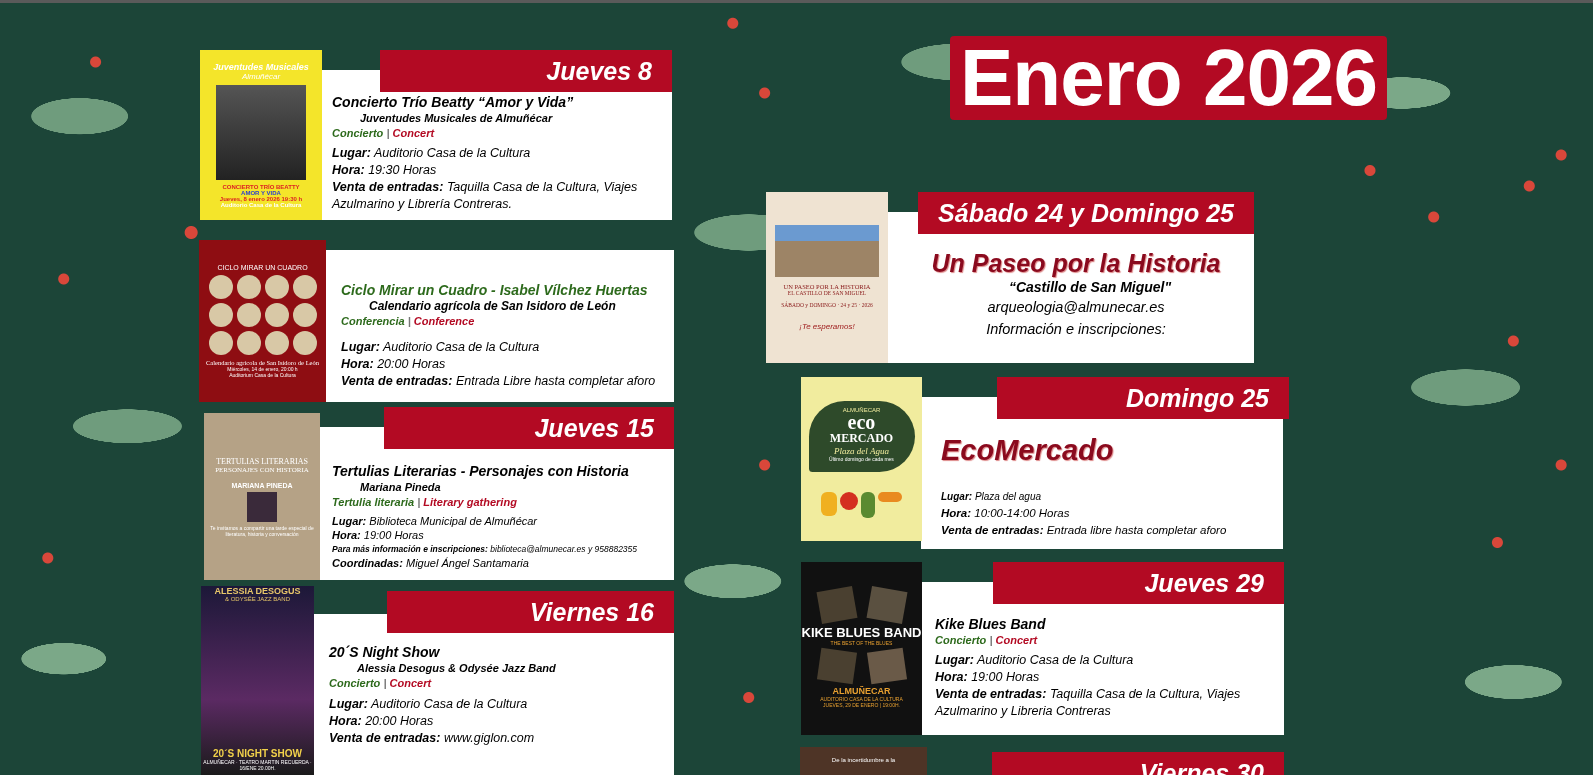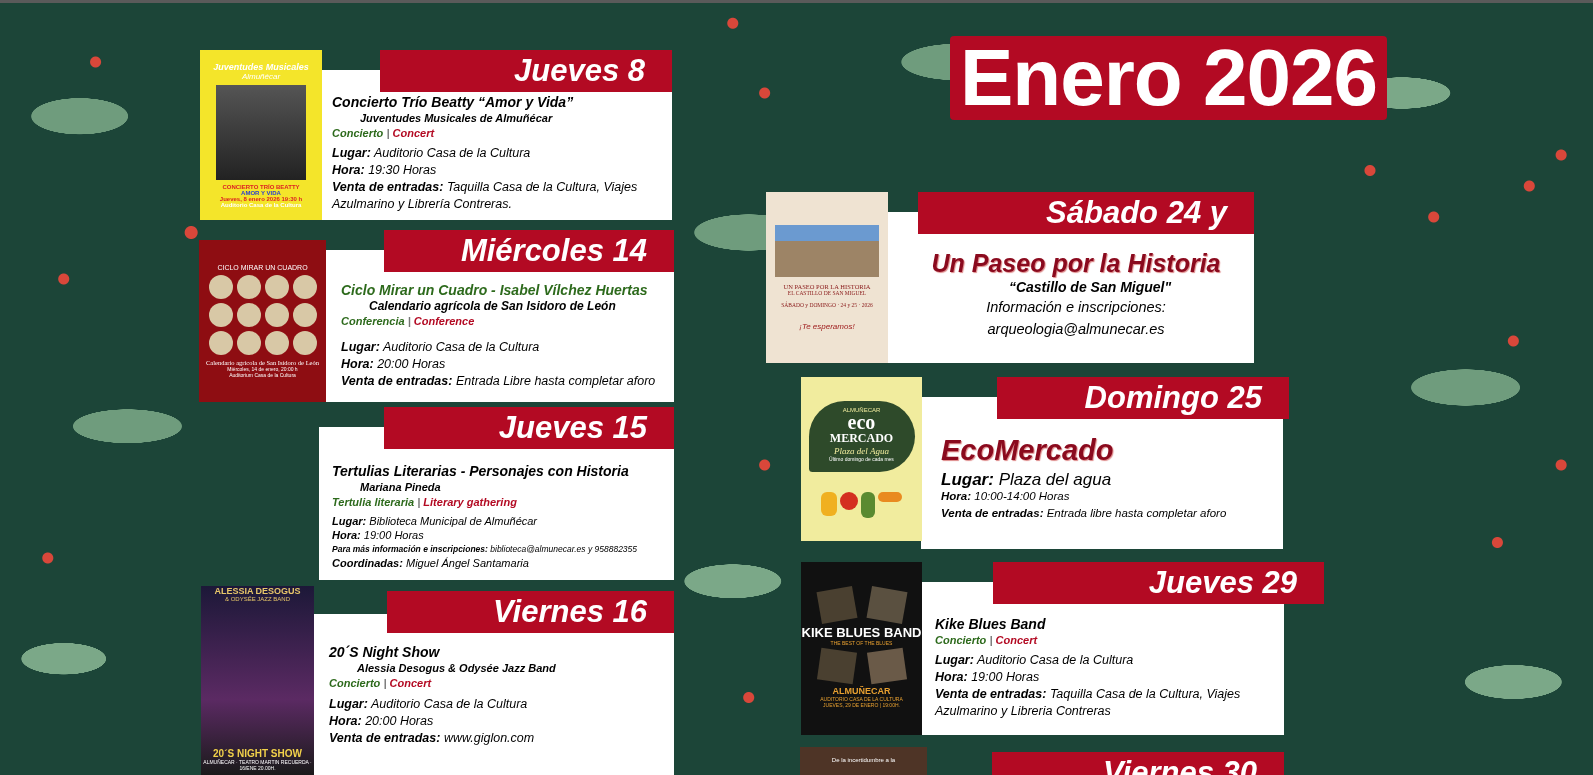--- a/index.html
+++ b/index.html
@@ -48,22 +48,22 @@
     .card .poster {
       position: absolute; left: 0; top: 0;
       display: flex; flex-direction: column; align-items: center; justify-content: center;
       overflow: hidden; font-size: 8px; text-align: center; color: #fff;
     }
     .card .panel {
       position: absolute; background: #ffffff; font-style: italic;
     }
     .card .daybar {
       position: absolute; background: #b30a23; color: #fff;
-      font-weight: bold; font-style: italic; font-size: 31px;
-      text-align: right; padding-right: 27px; line-height: 42px; height: 42px;
+      font-weight: bold; font-style: italic; font-size: 25px;
+      text-align: right; padding-right: 20px; line-height: 42px; height: 42px;
     }
     .ev-title { font-weight: bold; font-size: 14px; line-height: 17px; }
     .ev-title.green { color: #2d6a1c; }
     .ev-sub { font-weight: bold; font-size: 11px; line-height: 15px; margin-left: 28px; }
     .ev-cat { font-weight: bold; font-size: 11px; line-height: 15px; }
     .ev-cat .es { color: #2d6a1c; }
     .ev-cat .sep { color: #777; }
     .ev-cat .en { color: #b30a23; }
     .ev-line { font-size: 12.5px; line-height: 17px; }
     .ev-line.small { font-size: 10.5px; line-height: 14px; }
@@ -111,21 +111,20 @@
     <div class="ev-sub">Juventudes Musicales de Almuñécar</div>
     <div class="ev-cat"><span class="es">Concierto</span> <span class="sep">|</span> <span class="en">Concert</span></div>
     <div class="ev-line" style="margin-top:4px;"><b>Lugar:</b> <span>Auditorio Casa de la Cultura</span></div>
     <div class="ev-line"><b>Hora:</b> <span>19:30 Horas</span></div>
     <div class="ev-line"><b>Venta de entradas:</b> <span>Taquilla Casa de la Cultura, Viajes Azulmarino y Librería Contreras.</span></div>
   </div>
 </div>
 
 <div class="card" style="left:199px; top:230px; width:475px; height:172px;">
   <div class="panel" style="left:126px; top:20px; width:349px; height:152px;"></div>
-  <div class="daybar" style="left:185px; top:0; width:290px;">Miércoles 14</div>
   <div class="poster p2" style="top:10px; width:127px; height:162px;">
     <div style="font-size:7px;">CICLO MIRAR UN CUADRO</div>
     <div class="grid">
         <span></span>
         <span></span>
         <span></span>
         <span></span>
         <span></span>
         <span></span>
         <span></span>
@@ -145,20 +144,27 @@
     <div class="ev-cat"><span class="es">Conferencia</span> <span class="sep">|</span> <span class="en">Conference</span></div>
     <div class="ev-line" style="margin-top:10px;"><b>Lugar:</b> <span>Auditorio Casa de la Cultura</span></div>
     <div class="ev-line"><b>Hora:</b> <span>20:00 Horas</span></div>
     <div class="ev-line"><b>Venta de entradas:</b> <span>Entrada Libre hasta completar aforo</span></div>
   </div>
 </div>
 
 <div class="card" style="left:204px; top:407px; width:470px; height:173px;">
   <div class="panel" style="left:115px; top:20px; width:355px; height:153px;"></div>
   <div class="daybar" style="left:180px; top:0; width:290px;">Jueves 15</div>
+  <div class="poster p3" style="top:6px; width:116px; height:167px;">
+    <div style="font-size:8px;color:#fff;font-family:'Liberation Serif',serif;">TERTULIAS LITERARIAS</div>
+    <div style="font-size:7px;color:#fff;font-family:'Liberation Serif',serif;">PERSONAJES CON HISTORIA</div>
+    <div style="font-size:7px;font-weight:bold;margin-top:8px;">MARIANA PINEDA</div>
+    <div style="width:30px;height:30px;background:#3a2a3a;margin:3px 0;"></div>
+    <div style="font-size:5px;padding:0 6px;">Te invitamos a compartir una tarde especial de literatura, historia y conversación</div>
+  </div>
   <div class="panel" style="background:transparent; left:128px; top:56px; width:342px;">
     <div class="ev-title">Tertulias Literarias - Personajes con Historia</div>
     <div class="ev-sub">Mariana Pineda</div>
     <div class="ev-cat"><span class="es">Tertulia literaria</span> <span class="sep">|</span> <span class="en">Literary gathering</span></div>
     <div class="ev-line small" style="margin-top:4px;font-size:11px;"><b>Lugar:</b> <span>Biblioteca Municipal de Almuñécar</span></div>
     <div class="ev-line small" style="font-size:11px;"><b>Hora:</b> <span>19:00 Horas</span></div>
     <div class="ev-line small" style="font-size:8.5px;"><b>Para más información e inscripciones:</b> <span>biblioteca@almunecar.es y 958882355</span></div>
     <div class="ev-line small" style="font-size:11px;"><b>Coordinadas:</b> <span>Miguel Ángel Santamaria</span></div>
   </div>
 </div>
@@ -189,22 +195,22 @@
   <div class="poster p5" style="width:122px; height:171px;">
     <div style="width:104px;height:52px;background:linear-gradient(#6b9ad0 30%,#9d8466 30%);margin-bottom:6px;"></div>
     <div style="font-size:6.5px;font-family:'Liberation Serif',serif;color:#8a1a1a;">UN PASEO POR LA HISTORIA</div>
     <div style="font-size:5.5px;font-family:'Liberation Serif',serif;color:#8a1a1a;">EL CASTILLO DE SAN MIGUEL</div>
     <div style="font-size:5.5px;font-family:'Liberation Serif',serif;color:#8a1a1a;margin-top:6px;">SÁBADO y DOMINGO · 24 y 25 · 2026</div>
     <div style="font-size:8px;font-style:italic;color:#a02020;margin-top:14px;">¡Te esperamos!</div>
   </div>
   <div class="panel center" style="background:transparent; left:140px; top:56px; width:340px;">
     <div class="big-red">Un Paseo por la Historia</div>
     <div class="ev-sub" style="font-size:14px;line-height:18px;">“Castillo de San Miguel"</div>
+    <div class="ev-line" style="font-size:14.5px;line-height:22px;">arqueologia@almunecar.es</div>
     <div class="ev-line" style="font-size:14.5px;line-height:22px;">Información e inscripciones:</div>
-    <div class="ev-line" style="font-size:14.5px;line-height:22px;">arqueologia@almunecar.es</div>
   </div>
 </div>
 
 <div class="card" style="left:801px; top:377px; width:482px; height:172px;">
   <div class="panel" style="left:120px; top:20px; width:362px; height:152px;"></div>
   <div class="daybar" style="left:190px; top:0; width:292px;margin-left:6px;">Domingo 25</div>
   <div class="poster p6" style="width:121px; height:164px;">
     <div style="background:#2e4a2a;border-radius:40px 40px 40px 4px;width:106px;padding:6px 0 10px;color:#fff;">
       <div style="font-size:6px;color:#f1ec9e;">ALMUÑECAR</div>
       <div style="font-size:20px;font-weight:bold;font-family:'Liberation Serif',serif;line-height:18px;">eco</div>
@@ -214,29 +220,29 @@
     </div>
     <div style="display:flex;gap:3px;margin-top:20px;">
       <span style="width:16px;height:24px;background:#f0b020;border-radius:6px;display:block;"></span>
       <span style="width:18px;height:18px;background:#d43020;border-radius:50%;display:block;"></span>
       <span style="width:14px;height:26px;background:#5a8a30;border-radius:6px;display:block;"></span>
       <span style="width:24px;height:10px;background:#e98a20;border-radius:6px;display:block;"></span>
     </div>
   </div>
   <div class="panel" style="background:transparent; left:140px; top:56px; width:342px;">
     <div class="big-red" style="font-size:29px;line-height:34px;">EcoMercado</div>
-    <div class="ev-line" style="font-size:17px;line-height:17px;margin-top:4px;"><b>Lugar:</b> <span>Plaza del agua</span></div>
+    <div class="ev-line" style="font-size:10px;line-height:17px;margin-top:21px;"><b>Lugar:</b> <span>Plaza del agua</span></div>
     <div class="ev-line" style="font-size:11.5px;line-height:17px;"><b>Hora:</b> <span>10:00-14:00 Horas</span></div>
     <div class="ev-line" style="font-size:11.5px;line-height:17px;"><b>Venta de entradas:</b> <span>Entrada libre hasta completar aforo</span></div>
   </div>
 </div>
 
 <div class="card" style="left:801px; top:562px; width:483px; height:173px;">
   <div class="panel" style="left:120px; top:20px; width:363px; height:153px;"></div>
-  <div class="daybar" style="left:192px; top:0; width:331px;">Jueves 29</div>
+  <div class="daybar" style="left:192px; top:0; width:291px;">Jueves 29</div>
   <div class="poster p7" style="width:121px; height:173px;">
     <div style="display:flex;gap:14px;margin-bottom:4px;">
       <span style="width:36px;height:32px;background:#4a4030;transform:rotate(-10deg);display:block;"></span>
       <span style="width:36px;height:32px;background:#5a5040;transform:rotate(10deg);display:block;"></span>
     </div>
     <div style="font-size:13px;font-weight:bold;">KIKE BLUES BAND</div>
     <div style="font-size:5px;color:#e8a030;">THE BEST OF THE BLUES</div>
     <div style="display:flex;gap:14px;margin:4px 0;">
       <span style="width:36px;height:32px;background:#4a4030;transform:rotate(8deg);display:block;"></span>
       <span style="width:36px;height:32px;background:#6a5a48;transform:rotate(-8deg);display:block;"></span>

